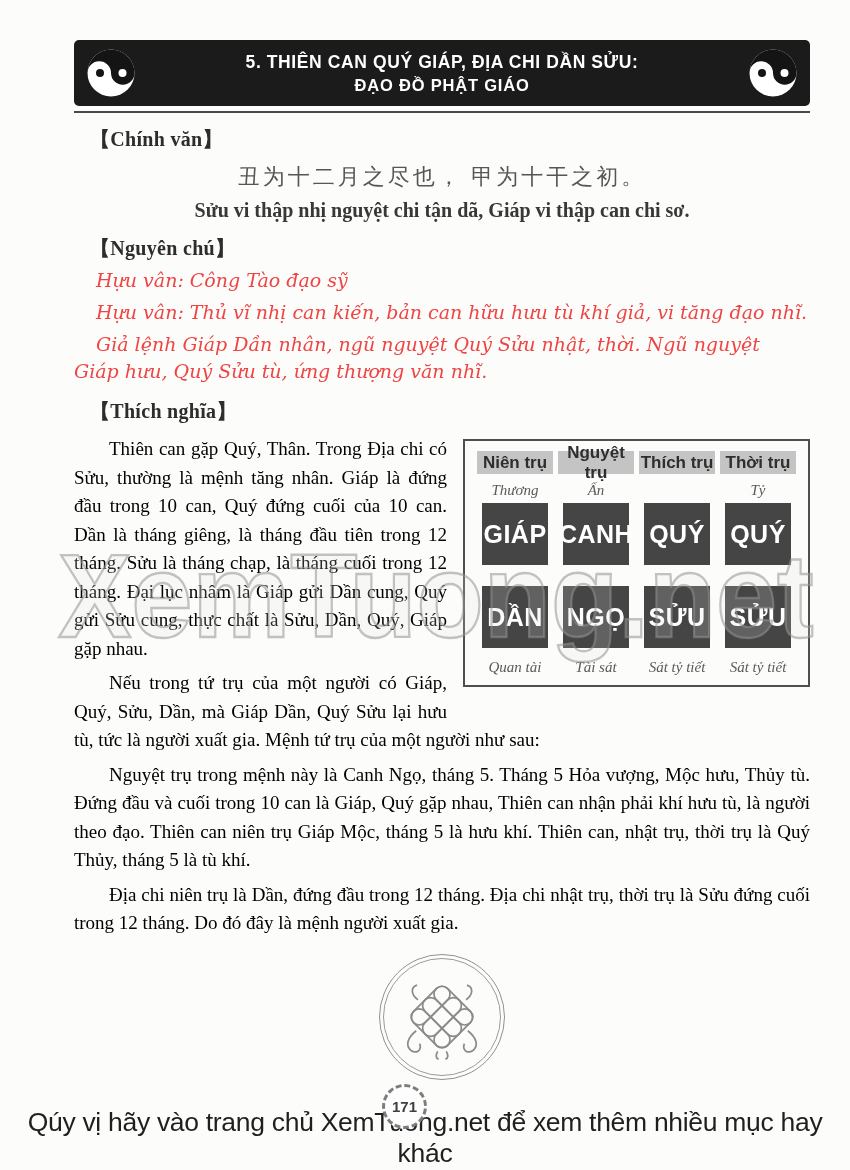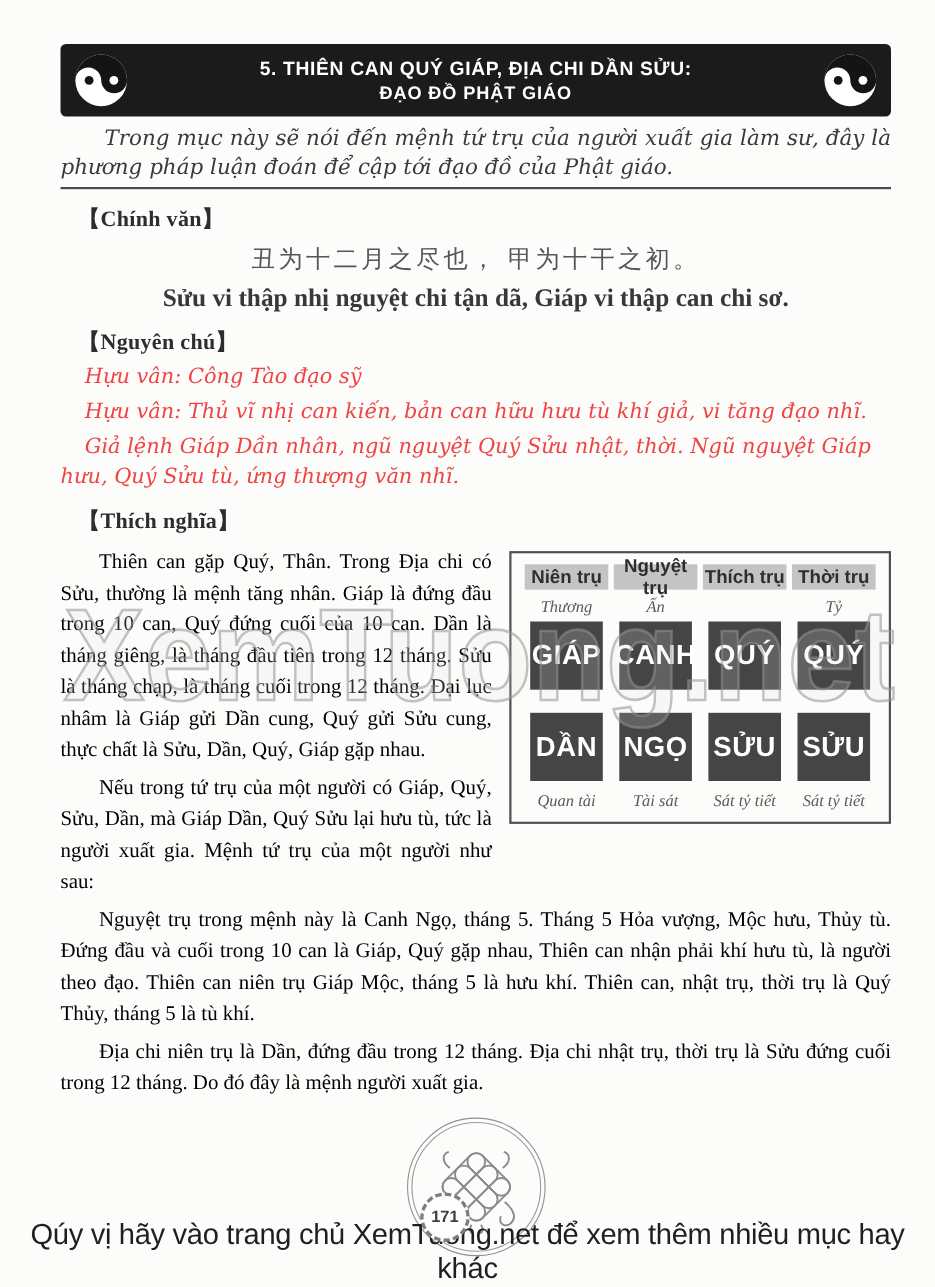--- a/index.html
+++ b/index.html
@@ -2,21 +2,21 @@
 <html><head>
 <meta charset="utf-8">
 <style>
   * { margin:0; padding:0; box-sizing:border-box; }
   html,body { background:#e8e8e6; }
   .page {
     position:relative; width:850px; height:1170px; margin:0 auto;
     background:#fcfcfa; overflow:hidden;
     font-family:"Liberation Serif", serif; color:#3c3c3c;
   }
-  .content { margin:0 40px 0 55px; }
+  .content { margin:0 40px 0 74px; }
 
   
   .banner {
     margin-top:40px; height:66px; background:#1b1b1b; border-radius:5px;
     display:flex; align-items:center; padding:0 12px;
   }
   .yinyang { width:50px; height:50px; flex:0 0 auto; transform:rotate(-90deg); }
   .banner-titles { flex:1; text-align:center; color:#ffffff;
     font-family:"Liberation Sans", sans-serif; font-weight:bold; }
   .banner-line1 { font-size:17.5px; letter-spacing:.6px; }
@@ -31,21 +31,21 @@
   .rule { border:0; border-top:2px solid #4a4a4a; margin-top:5px; }
 
   
   .sec-head {
     font-weight:bold; font-size:20px; color:#2d2d2d;
     margin:13px 0 0 16px; letter-spacing:.3px;
   }
 
   .cn-line { text-align:center; font-size:22px; color:#565656;
     margin-top:9px; letter-spacing:3px; }
-  .bold-line { text-align:center; font-weight:bold; font-size:23px;
+  .bold-line { text-align:center; font-weight:bold; font-size:20px;
     color:#383838; margin-top:7px; }
 
   .nc-par {
     font-style:italic; font-size:19px; line-height:27px; text-indent:22px;
     margin-top:5px; color:#ef4444; font-family:"DejaVu Serif", serif;
   }
 
   
   .tn-section { margin-top:10px; }
   .tn-p { font-size:19px; line-height:28.5px; text-align:justify;
@@ -124,21 +124,20 @@
         <div class="banner-line2">ĐẠO ĐỒ PHẬT GIÁO</div>
       </div>
       <svg class="yinyang" viewBox="0 0 100 100">
         <circle cx="50" cy="50" r="47" fill="#ffffff"></circle>
         <path d="M50 3 a47 47 0 0 1 0 94 a23.5 23.5 0 0 1 0 -47 a23.5 23.5 0 0 0 0 -47 Z" fill="#141414"></path>
         <circle cx="50" cy="28" r="8" fill="#141414"></circle>
         <circle cx="50" cy="73" r="8" fill="#ffffff"></circle>
       </svg>
     </div>
 
-    <p class="intro">Trong mục này sẽ nói đến mệnh tứ trụ của người xuất gia làm sư, đây là phương pháp luận đoán để cập tới đạo đồ của Phật giáo.</p>
     <hr class="rule">
 
     <h2 class="sec-head">【Chính văn】</h2>
     <div class="cn-line">丑为十二月之尽也， 甲为十干之初。</div>
     <div class="bold-line">Sửu vi thập nhị nguyệt chi tận dã, Giáp vi thập can chi sơ.</div>
 
     <h2 class="sec-head">【Nguyên chú】</h2>
     <p class="nc-par">Hựu vân: Công Tào đạo sỹ</p>
     <p class="nc-par">Hựu vân: Thủ vĩ nhị can kiến, bản can hữu hưu tù khí giả, vi tăng đạo nhĩ.</p>
     <p class="nc-par">Giả lệnh Giáp Dần nhân, ngũ nguyệt Quý Sửu nhật, thời. Ngũ nguyệt Giáp hưu, Quý Sửu tù, ứng thượng văn nhĩ.</p>

